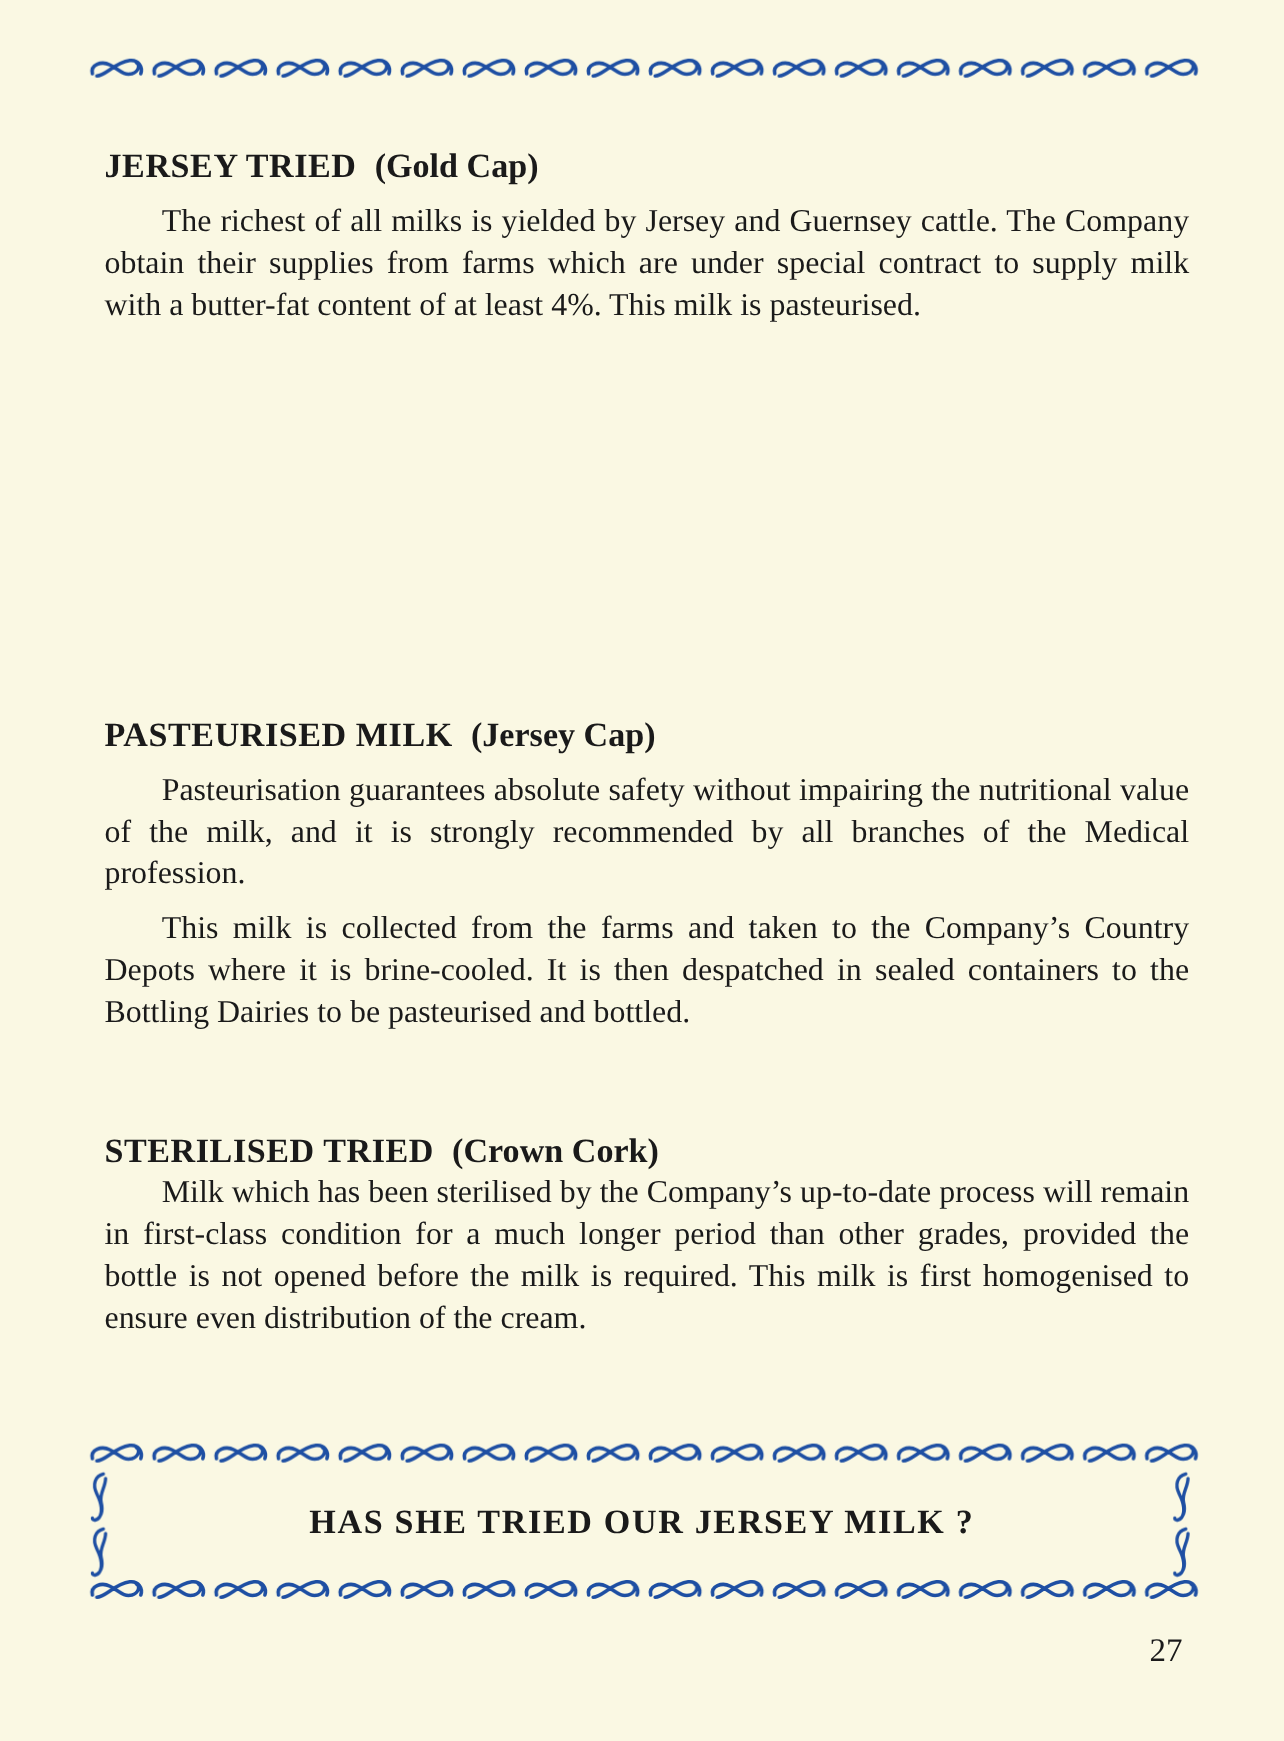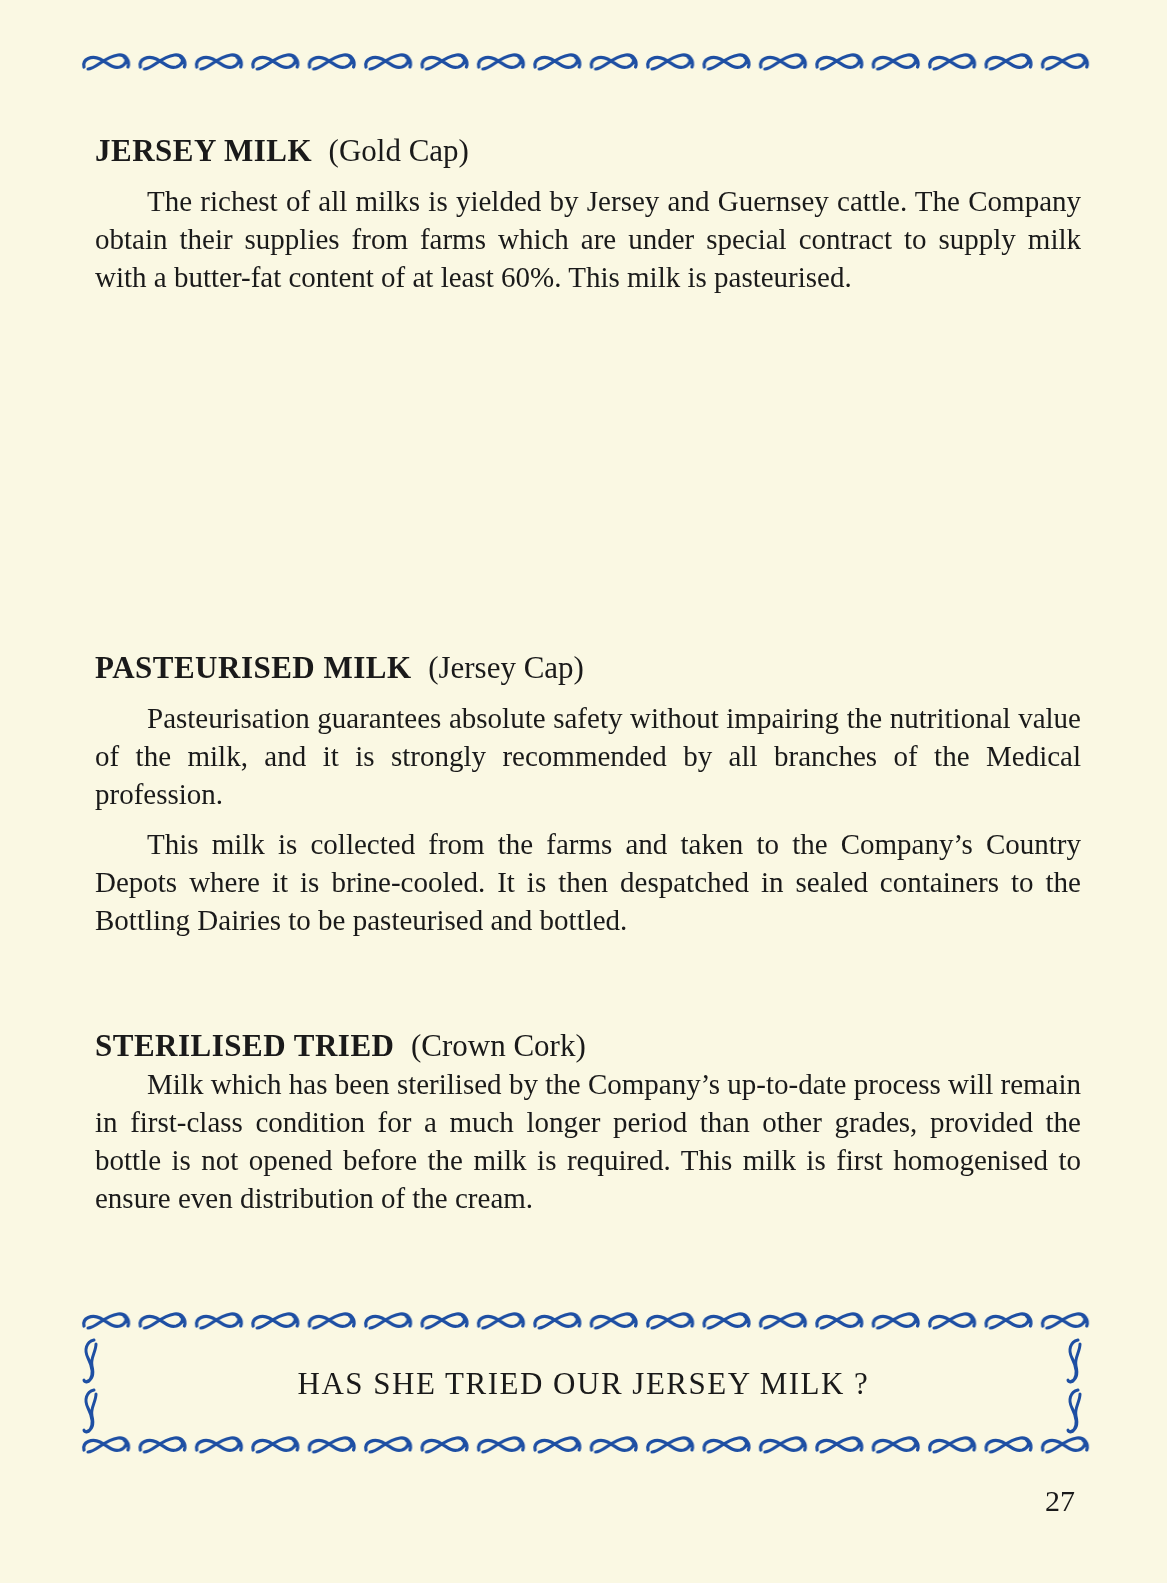--- a/index.html
+++ b/index.html
@@ -1,26 +1,26 @@
 <!DOCTYPE html>
 <html><head>
 <meta charset="utf-8">
 <style>
   html,body{margin:0;padding:0;}
   body{width:1167px;height:1583px;background:#faf8e3;position:relative;overflow:hidden;
        font-family:"Liberation Serif","DejaVu Serif",serif;color:#1a1a1a;}
   .border-row{position:absolute;left:78px;width:1016px;height:30px;}
   .border-row svg{width:100%;height:100%;display:block;}
   .heading{font-weight:bold;font-size:31px;letter-spacing:0.5px;margin:0;line-height:38px;}
-  .heading .paren{font-weight:normal;letter-spacing:0;}
+  .heading .paren{font-weight:bold;letter-spacing:0;}
   .para{font-size:29px;line-height:38px;margin:0;text-align:justify;text-indent:52px;}
   .section{position:absolute;left:95px;width:986px;}
   .box-side{position:absolute;width:22px;height:100px;}
   .slogan{position:absolute;left:0;width:1167px;text-align:center;top:1366px;
-          font-weight:normal;font-size:31px;letter-spacing:1.5px;}
+          font-weight:bold;font-size:31px;letter-spacing:1.5px;}
   .page-num{position:absolute;right:92px;top:1484px;font-size:30px;}
 </style>
 </head>
 <body>
 
 <svg width="0" height="0" style="position:absolute">
   <defs>
     <pattern id="wave" x="0" y="0" width="56.4" height="30" patternUnits="userSpaceOnUse">
       <path d="M6 20 C4 12,14 8,22 12 C30 16,34 22,42 20 C48 18,50 12,46 10 M10 22 C18 22,26 10,40 8 C48 7,52 14,50 20" fill="none" stroke="#1e4fa3" stroke-width="3.2" stroke-linecap="round"></path>
     </pattern>
@@ -31,24 +31,24 @@
 </svg>
 
 <div class="border-row" style="top:47px">
   <svg>
       <rect width="100%" height="100%" fill="url(#wave)"></rect>
     </svg>
 </div>
 
 <div class="section" style="top:132px">
   <h2 class="heading">
-    <span>JERSEY  MILK</span>&nbsp;
+    <span>JERSEY  TRIED</span>&nbsp;
     <span class="paren">(Gold Cap)</span>
   </h2>
-  <p class="para" style="margin-top:12px">The richest of all milks is yielded by Jersey and Guernsey cattle. The Company obtain their supplies from farms which are under special contract to supply milk with a butter-fat content of at least 60%. This milk is pasteurised.</p>
+  <p class="para" style="margin-top:12px">The richest of all milks is yielded by Jersey and Guernsey cattle. The Company obtain their supplies from farms which are under special contract to supply milk with a butter-fat content of at least 4%. This milk is pasteurised.</p>
 </div>
 
 <div class="section" style="top:391px">
 </div>
 
 <div class="section" style="top:649px">
   <h2 class="heading">
     <span>PASTEURISED  MILK</span>&nbsp;
     <span class="paren">(Jersey Cap)</span>
   </h2>

